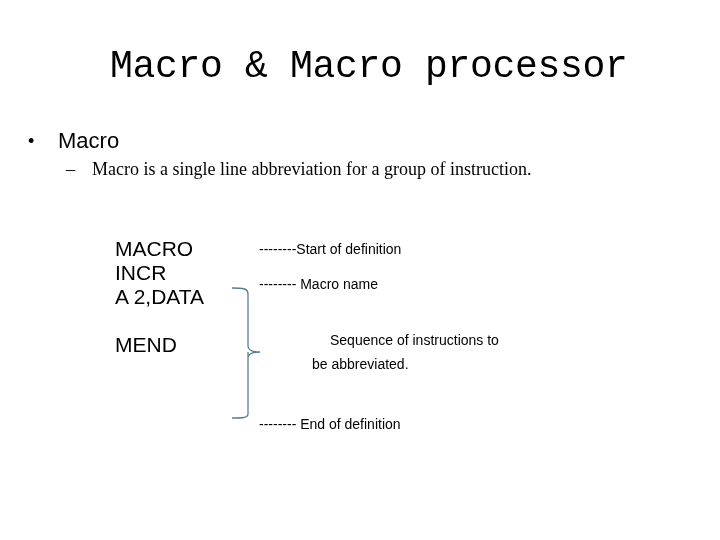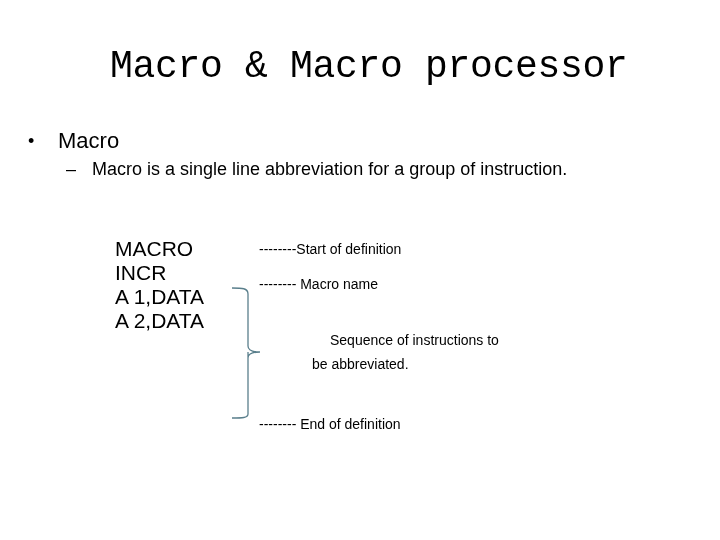--- a/index.html
+++ b/index.html
@@ -42,20 +42,21 @@
     .bullet-l1 .bullet-text {
       margin-left: 12px;
     }
     .bullet-l2 {
       position: absolute;
       left: 66px;
       top: 158px;
       font-size: 18px;
       line-height: 22px;
       white-space: nowrap;
+      font-family: Liberation Serif, serif;
     }
     .bullet-l2 .dash {
       display: inline-block;
       width: 16px;
     }
     .bullet-l2 .bullet-text {
       margin-left: 10px;
     }
     .code-col {
       position: absolute;
@@ -96,23 +97,23 @@
     <span class="bullet-dot">•</span><span class="bullet-text">Macro</span>
   </div>
 
   <div class="bullet-l2">
     <span class="dash">–</span><span class="bullet-text">Macro is a single line abbreviation for a group of instruction.</span>
   </div>
 
   <div class="code-col">
     <div class="code-line">MACRO</div>
     <div class="code-line">INCR</div>
-    <div class="code-line">A 1,DATA</div>
     <div class="code-line">A 2,DATA</div>
     <div class="code-gap"></div>
+    <div class="code-line">MEND</div>
   </div>
 
   <svg class="brace" viewBox="0 0 60 140" xmlns="http://www.w3.org/2000/svg">
     <path d="M 2 8 C 12 8, 18 8, 18 14 L 18 66 C 18 70, 22 72, 30 72 M 18 72 L 18 134 C 18 138, 12 138, 2 138 M 30 72 C 22 72, 18 74, 18 78" fill="none" stroke="#5a7f8c" stroke-width="1.3"></path>
   </svg>
 
   <div class="desc" style="left:259px; top:237px;">--------Start of definition</div>
   <div class="desc" style="left:259px; top:272px;">--------  Macro name</div>
   <div class="desc" style="left:330px; top:328px;">Sequence of instructions to</div>
   <div class="desc" style="left:312px; top:352px;">be abbreviated.</div>

